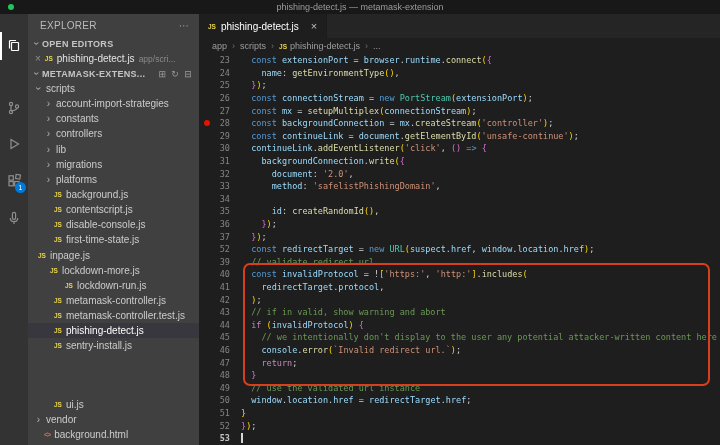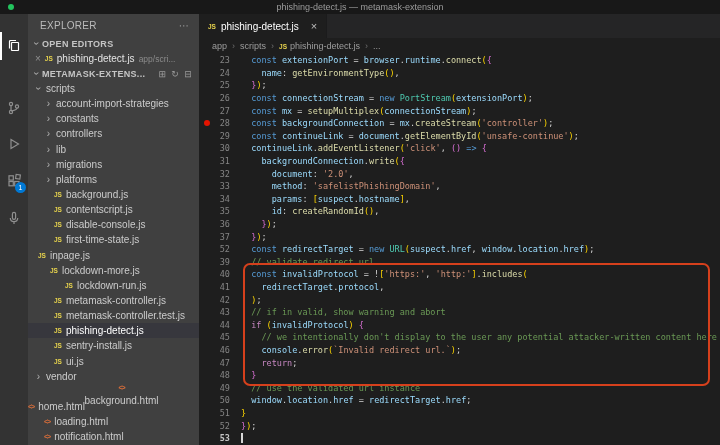--- a/index.html
+++ b/index.html
@@ -206,29 +206,29 @@
         <span>metamask-controller.test.js</span>
       </div>
       <div class="trow sel" style="padding-left: 26px;">
         <span class="js-ico">JS</span>
         <span>phishing-detect.js</span>
       </div>
       <div class="trow" style="padding-left: 26px;">
         <span class="js-ico">JS</span>
         <span>sentry-install.js</span>
       </div>
-      <div class="trow" style="padding-left: 26px;">
+      <div class="trow" style="padding-left: 26px; margin-top: 43px;">
         <span class="js-ico">JS</span>
         <span>ui.js</span>
       </div>
       <div class="trow" style="padding-left: 7px;">
         <span class="tchev">›</span>
         <span>vendor</span>
       </div>
-      <div class="trow" style="padding-left: 16px; flex-direction: column;">
+      <div class="trow" style="padding-left: 16px;">
         <span class="html-ico">&lt;&gt;</span>
         <span>background.html</span>
       </div>
       <div class="trow" style="padding-left: 0;">
         <span class="html-ico">&lt;&gt;</span>
         <span>home.html</span>
       </div>
       <div class="trow" style="padding-left: 16px;">
         <span class="html-ico">&lt;&gt;</span>
         <span>loading.html</span>
@@ -308,21 +308,20 @@
       <div class="cline">
         <div class="gut">32</div>
         <div class="ctext"><span>      </span><span class="tk-vr">document</span><span class="tk-pn">: </span><span class="tk-st">'2.0'</span><span class="tk-pn">,</span></div>
       </div>
       <div class="cline">
         <div class="gut">33</div>
         <div class="ctext"><span>      </span><span class="tk-vr">method</span><span class="tk-pn">: </span><span class="tk-st">'safelistPhishingDomain'</span><span class="tk-pn">,</span></div>
       </div>
       <div class="cline">
         <div class="gut">34</div>
-        <div class="ctext"><span>      </span><span class="tk-vr">params</span><span class="tk-pn">: </span><span class="tk-bk">[</span><span class="tk-vr">suspect</span><span class="tk-pn">.</span><span class="tk-vr">hostname</span><span class="tk-bk">]</span><span class="tk-pn">,</span></div>
       </div>
       <div class="cline">
         <div class="gut">35</div>
         <div class="ctext"><span>      </span><span class="tk-vr">id</span><span class="tk-pn">: </span><span class="tk-fn">createRandomId</span><span class="tk-bk">()</span><span class="tk-pn">,</span></div>
       </div>
       <div class="cline">
         <div class="gut">36</div>
         <div class="ctext"><span>    </span><span class="tk-bk2">}</span><span class="tk-bk">)</span><span class="tk-pn">;</span></div>
       </div>
       <div class="cline">

